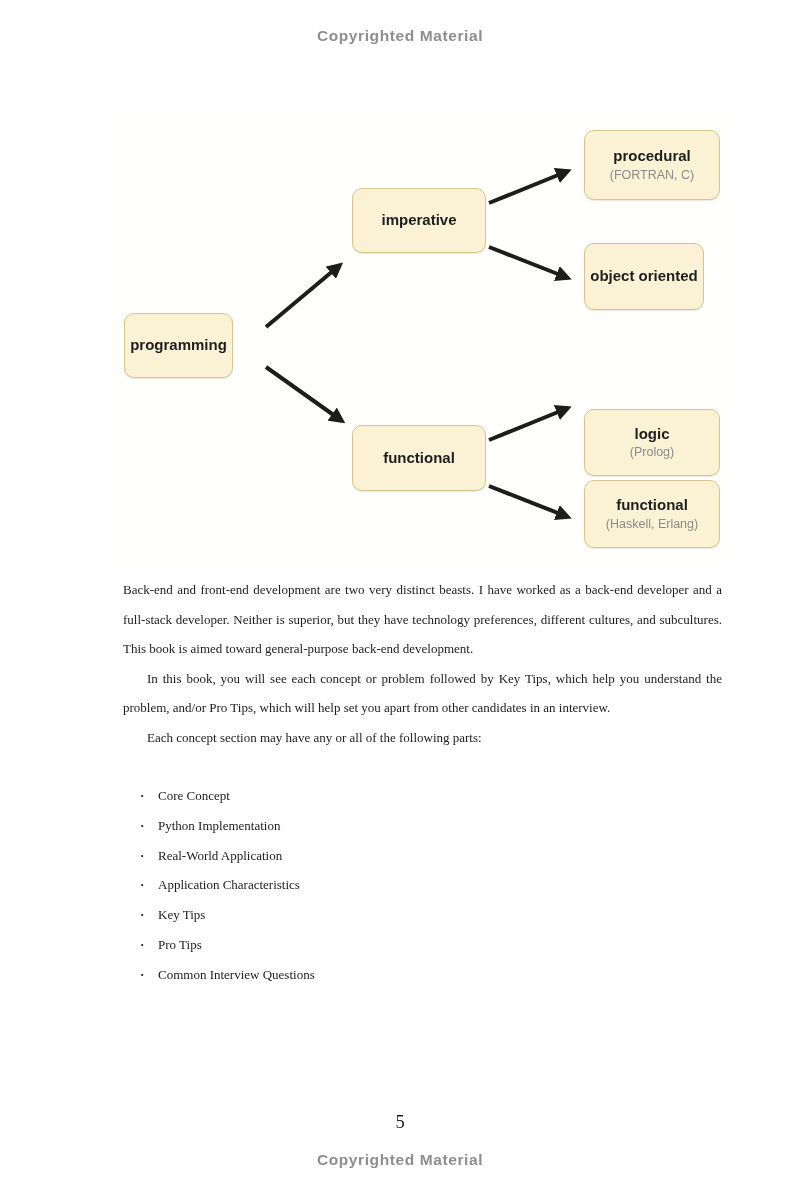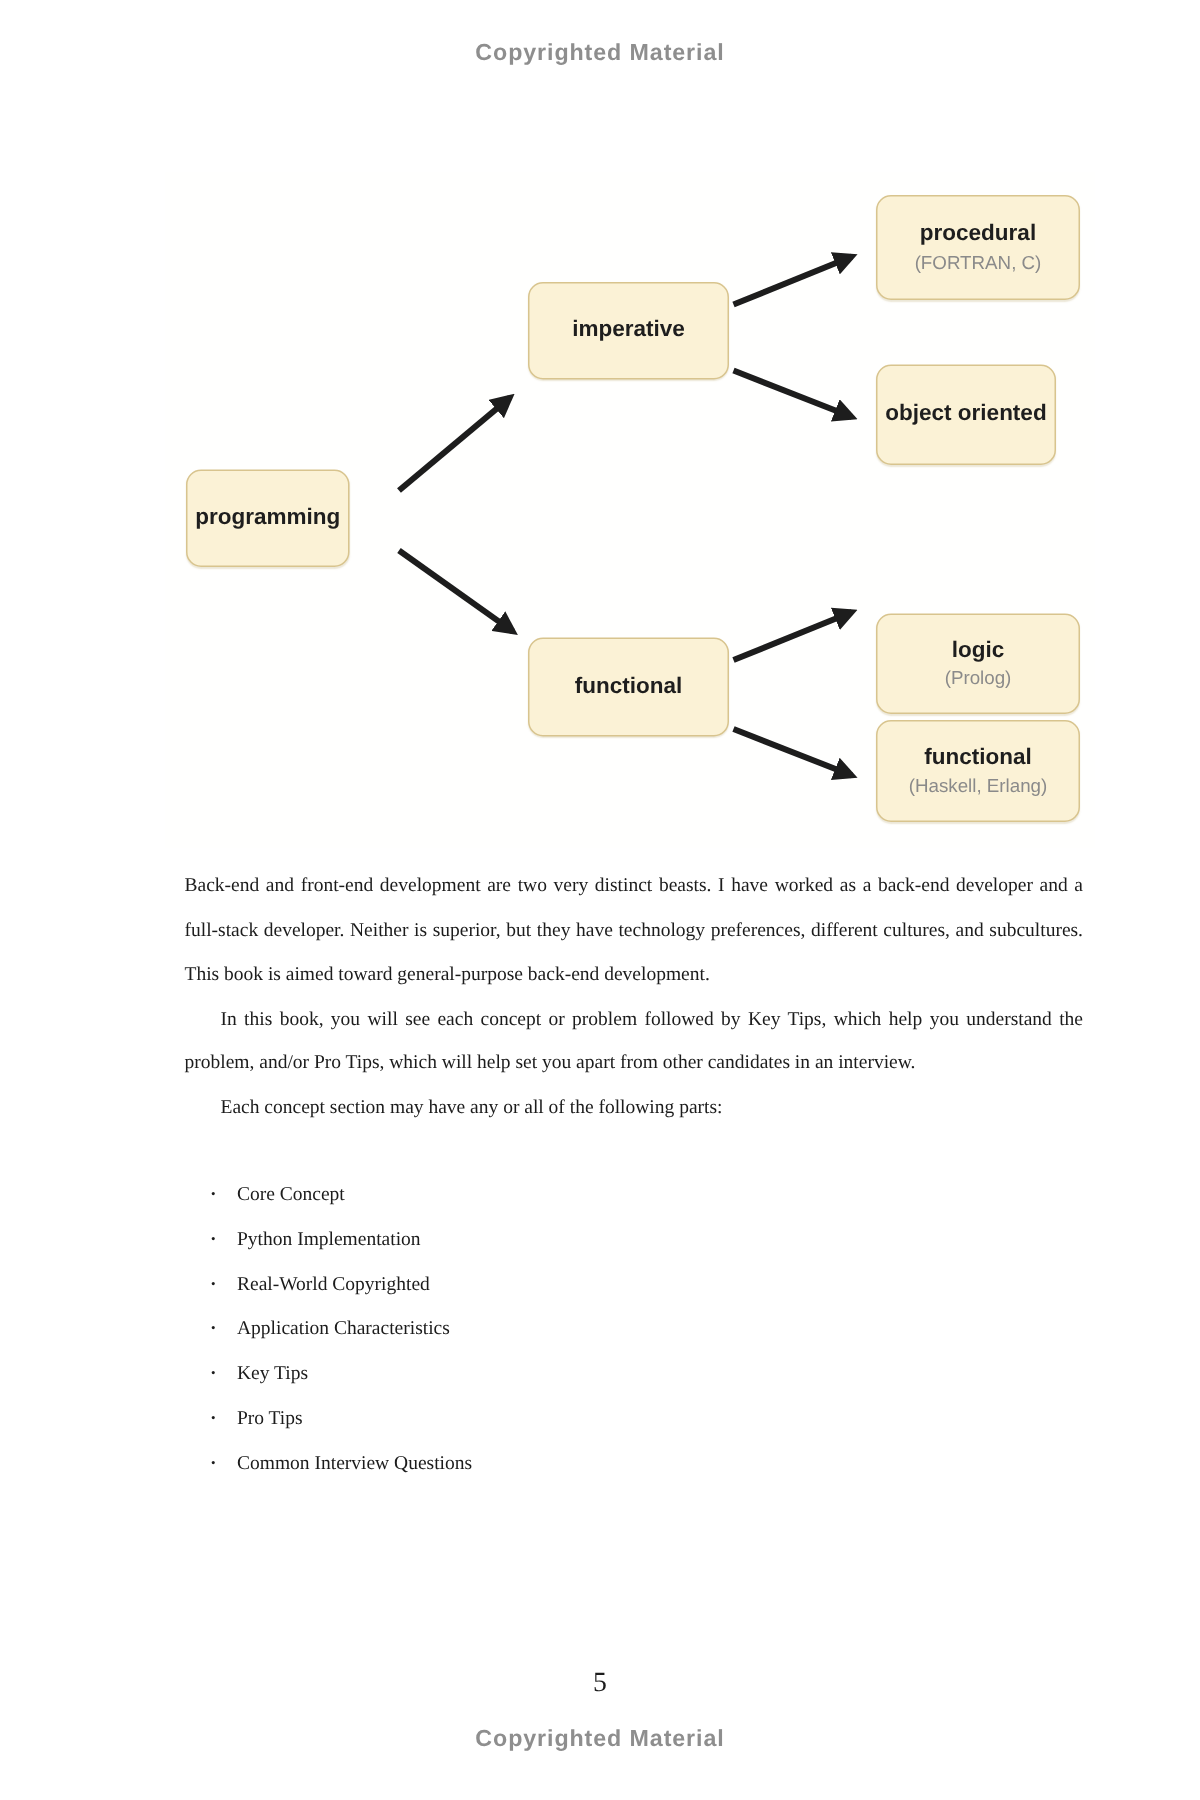--- a/index.html
+++ b/index.html
@@ -192,21 +192,21 @@
       <li>
         <span class="dot">·</span>
         <span>Core Concept</span>
       </li>
       <li>
         <span class="dot">·</span>
         <span>Python Implementation</span>
       </li>
       <li>
         <span class="dot">·</span>
-        <span>Real-World Copyrighted</span>
+        <span>Real-World Application</span>
       </li>
       <li>
         <span class="dot">·</span>
         <span>Application Characteristics</span>
       </li>
       <li>
         <span class="dot">·</span>
         <span>Key Tips</span>
       </li>
       <li>

